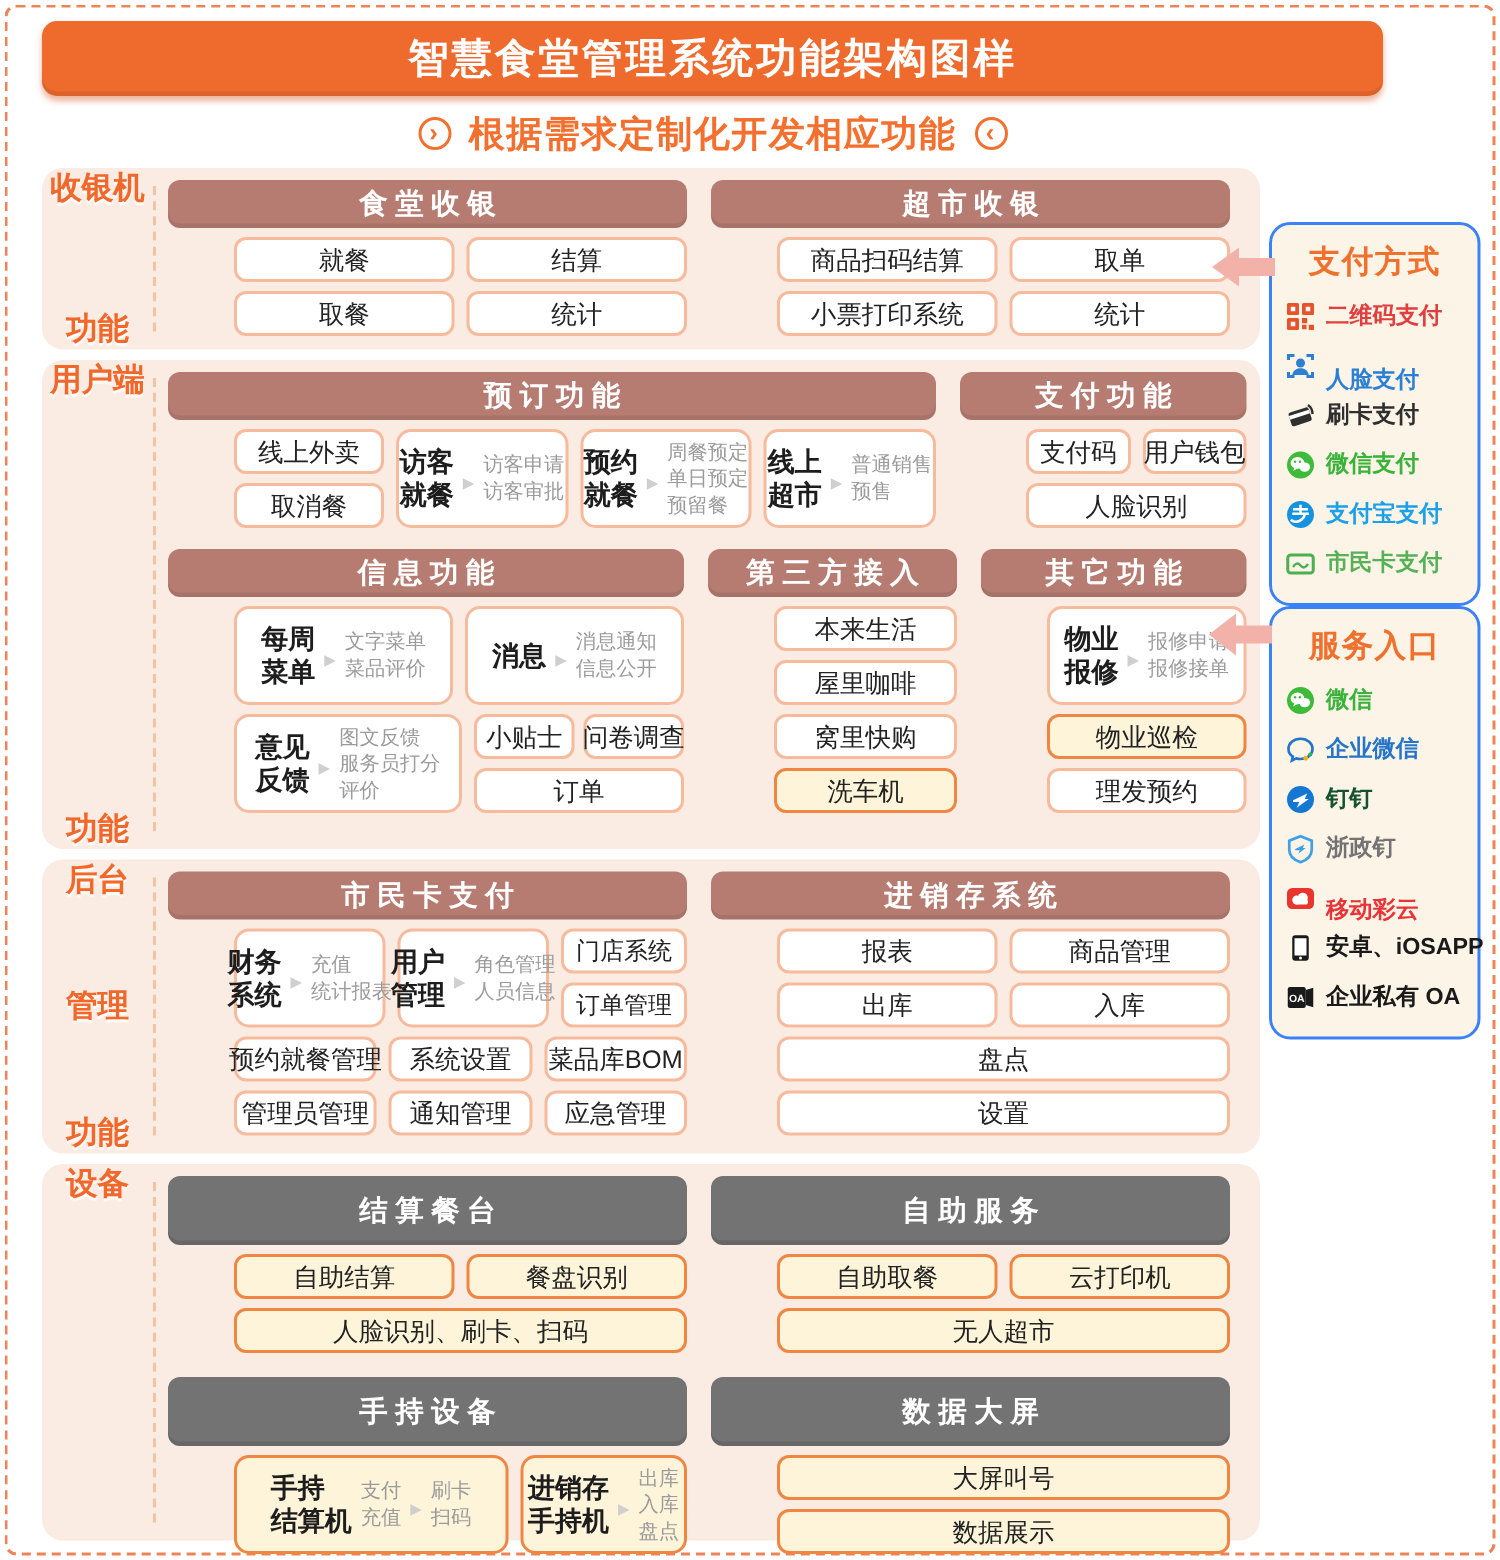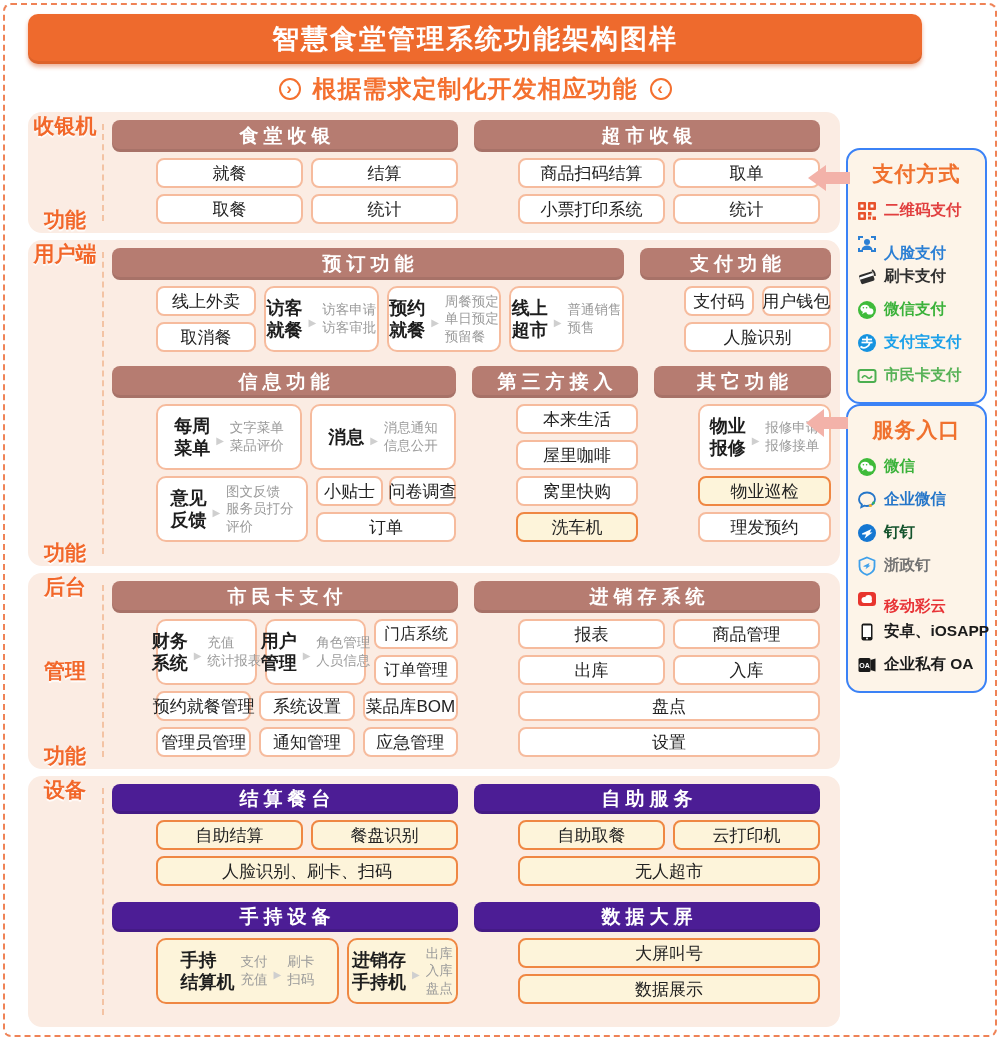--- a/index.html
+++ b/index.html
@@ -25,21 +25,21 @@
     color:#f2672a;font-size:21px;font-weight:bold;line-height:1.3;text-shadow:0 2px 1px rgba(255,255,255,.9);}
   .sec-divider{flex:0 0 0px;border-left:2px dashed #f3c3a4;margin:12px 0;}
   .sec-content{flex:1;padding:8px 20px 8px 8px;display:flex;flex-direction:column;gap:14px;box-sizing:border-box;}
   .secrow{display:flex;gap:16px;}
   .col{display:flex;flex-direction:column;gap:16px;flex:1;min-width:0;}
 
   .group{display:flex;flex-direction:column;gap:6px;}
   .g-header{height:32px;border-radius:8px;display:flex;align-items:center;justify-content:center;color:#fff;
     font-size:19px;font-weight:bold;letter-spacing:5px;text-indent:5px;}
   .group.mauve .g-header{background:#b67c71;box-shadow:inset 0 -3px 0 rgba(0,0,0,.08);}
-  .group.orange .g-header{height:30px;background:#4c1d95;box-shadow:inset 0 -3px 0 rgba(0,0,0,.10);}
+  .group.orange .g-header{height:46px;background:#737373;box-shadow:inset 0 -3px 0 rgba(0,0,0,.10);}
   .rows{display:flex;flex-direction:column;gap:6px;}
   .row{display:flex;gap:8px;margin-left:44px;}
   .cell{min-width:0;}
 
   .btn{flex:1;height:30px;border-radius:8px;background:#fff;border:2px solid #f6bb9d;display:flex;align-items:center;
     justify-content:center;font-size:17px;color:#222;box-sizing:border-box;white-space:nowrap;padding:0 3px;}
   .btn.hl, .orange .btn{background:#fdf4da;border-color:#ef8743;}
   .vstack{flex:1;display:flex;flex-direction:column;gap:6px;}
   .hrow{flex:1;display:flex;gap:6px;}
 

